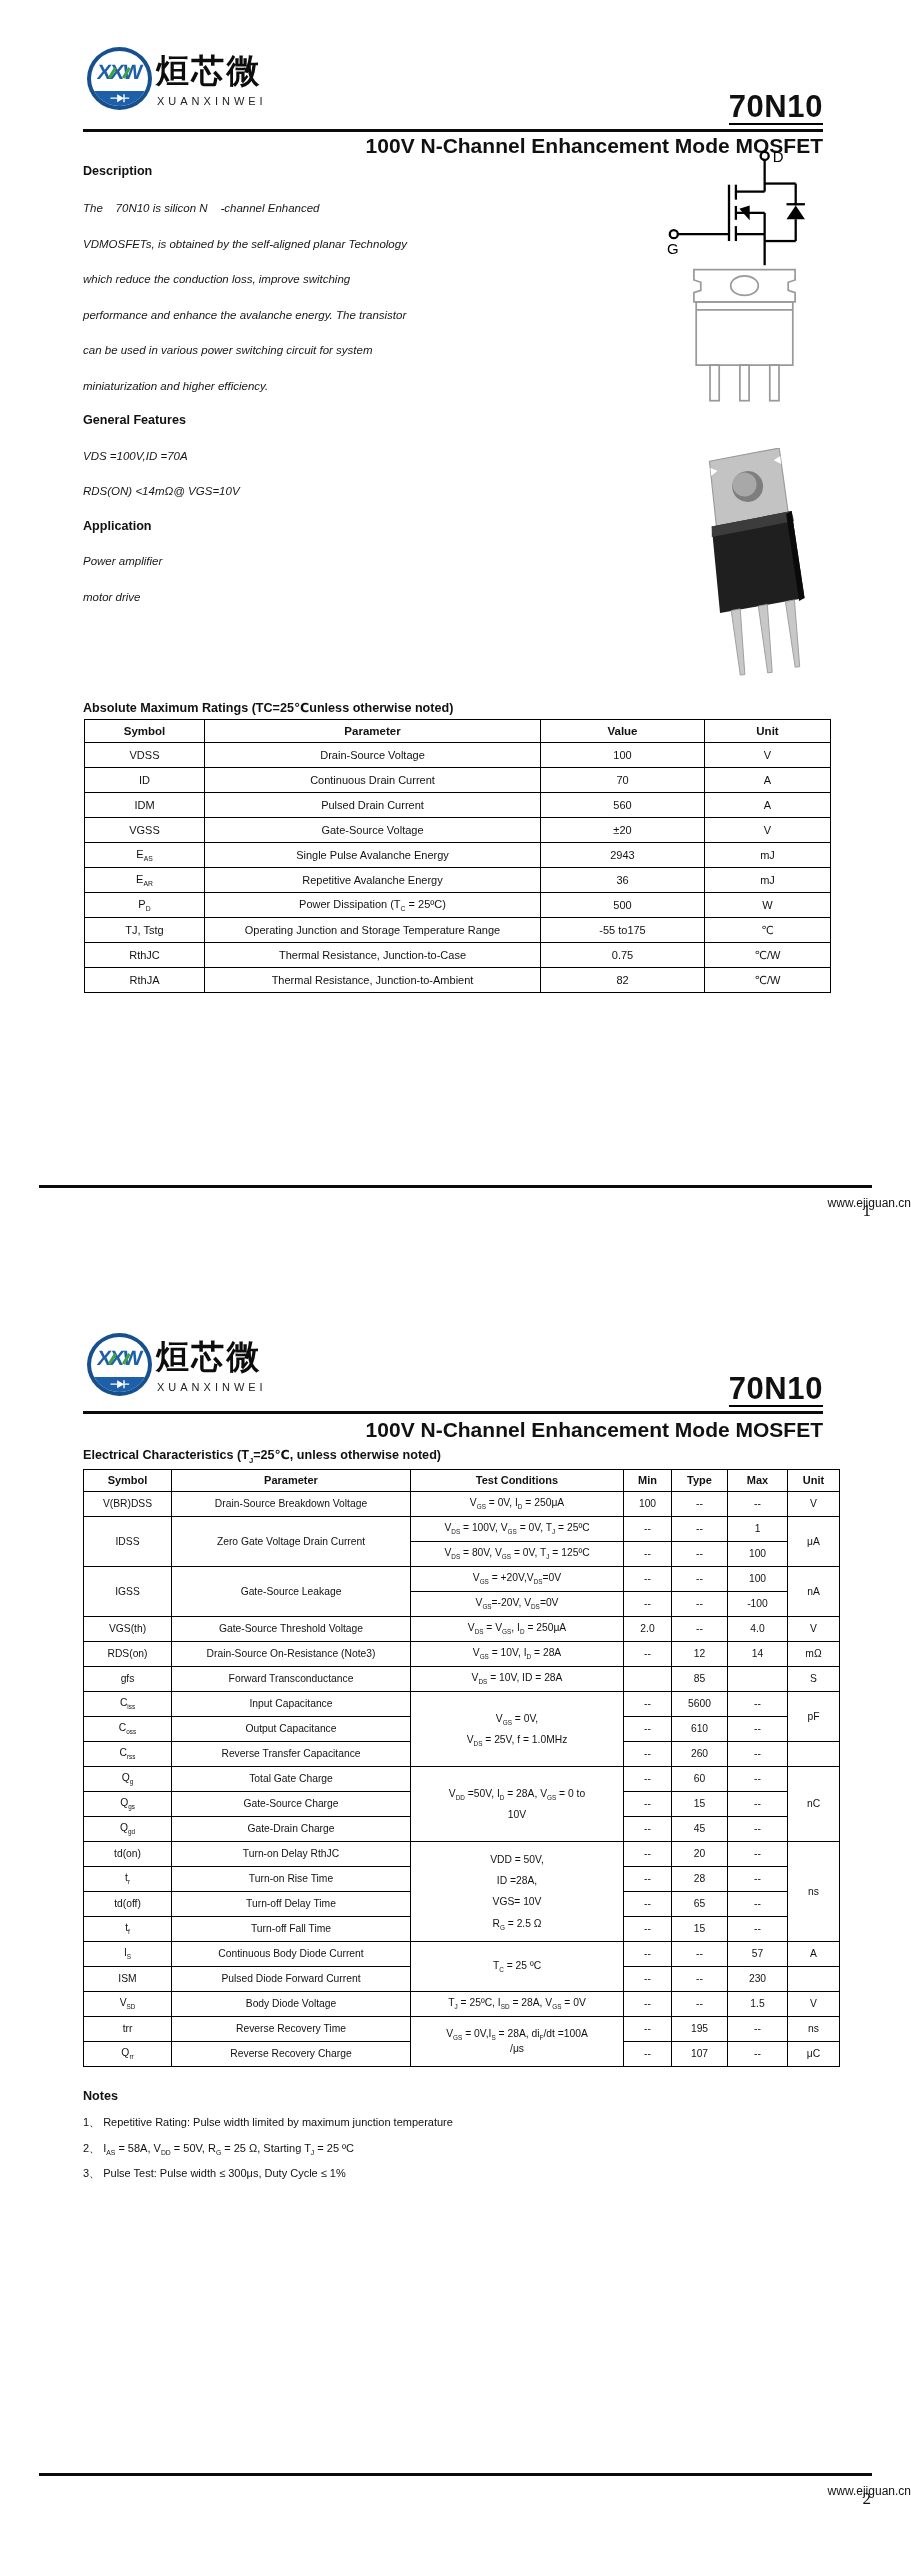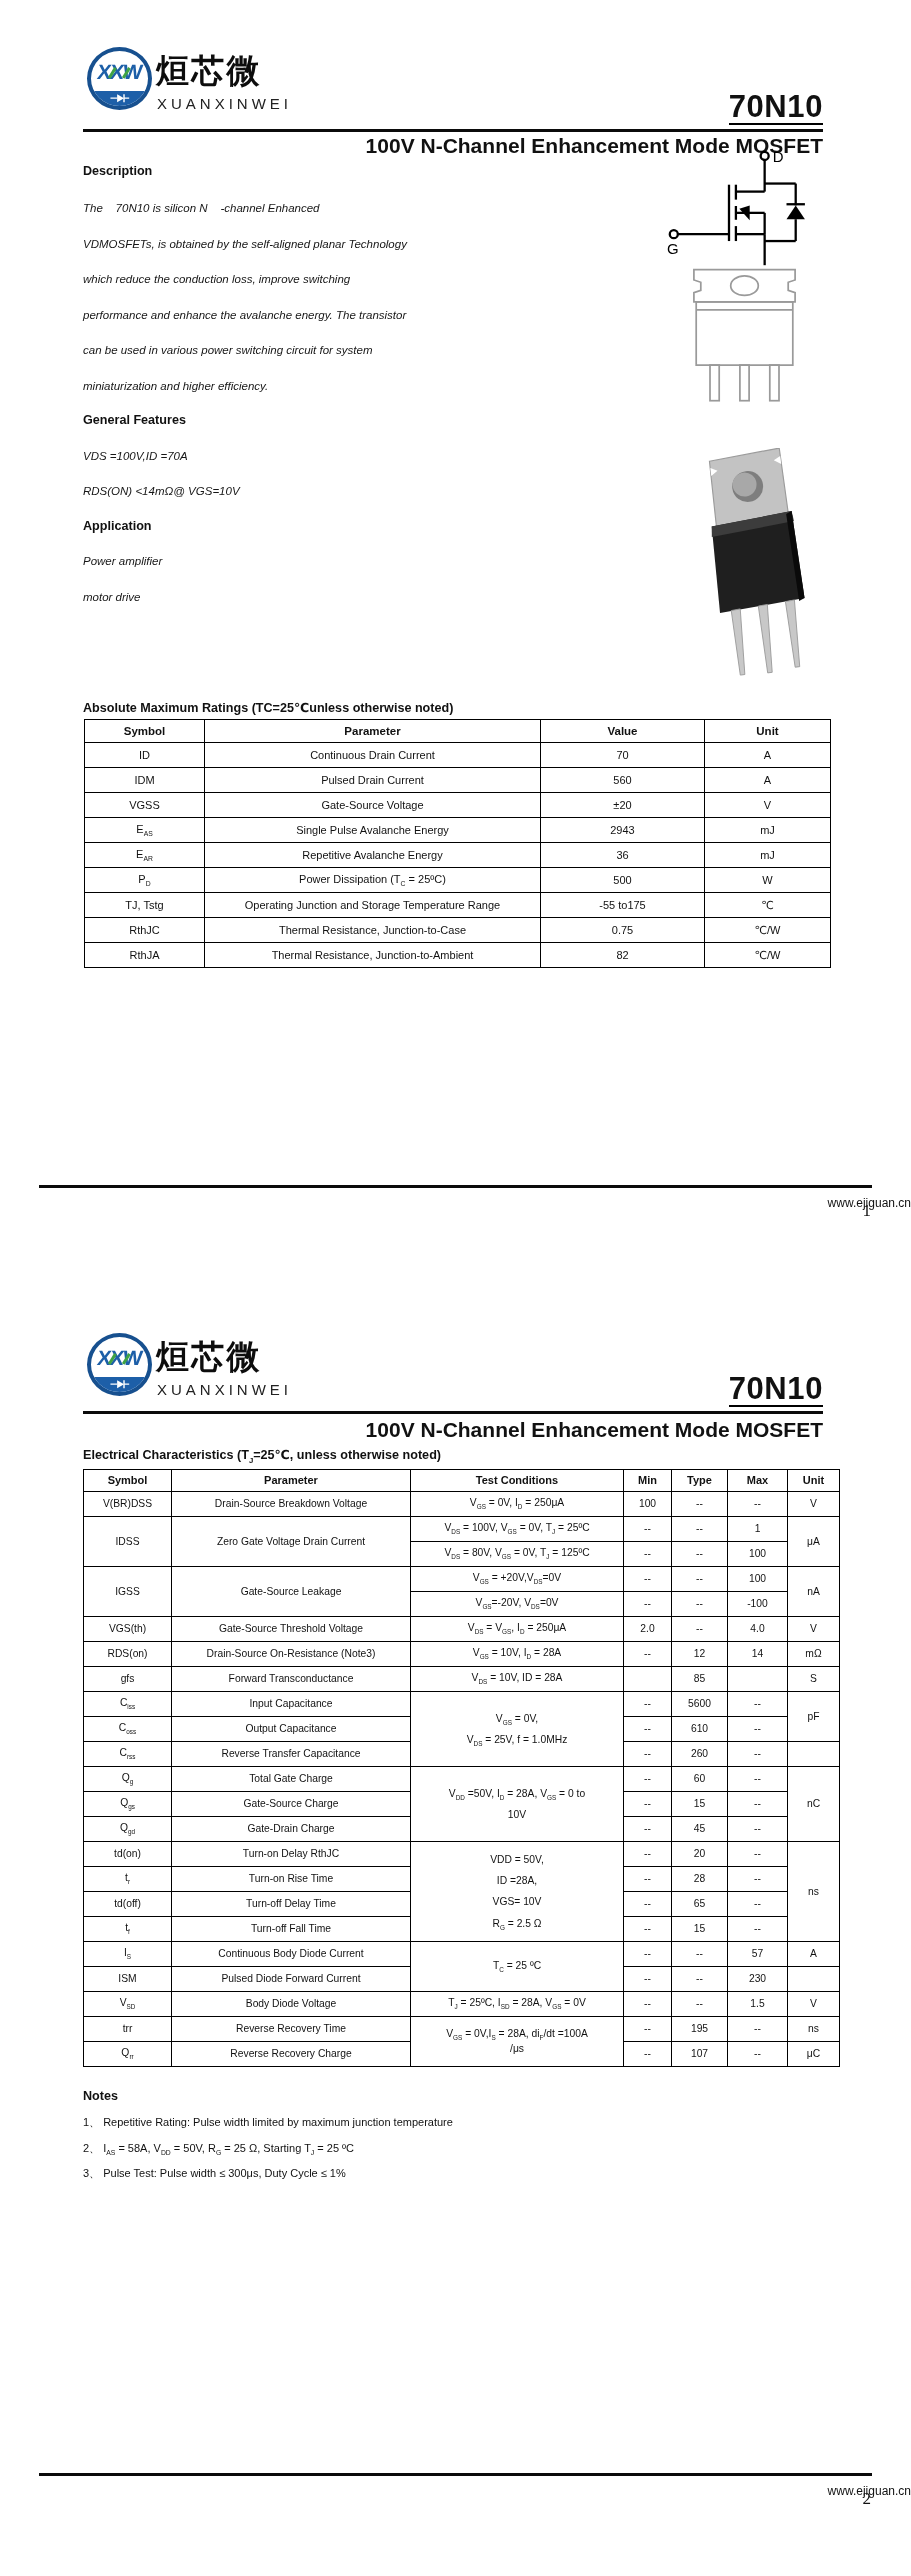--- a/index.html
+++ b/index.html
@@ -14,21 +14,21 @@
                border-radius:50%;overflow:hidden;background:#fff;}
   .logo-xxw{position:absolute;left:0;right:0;top:9.2px;text-align:center;font-weight:800;
             font-size:20.7px;color:#1d5fa8;transform:skewX(-8deg);letter-spacing:-1.1px;}
   .logo-bar{position:absolute;left:-4.6px;right:-4.6px;bottom:0;height:15px;background:#1d5fa8;}
   .logo-diode{position:absolute;left:50%;top:2.3px;transform:translateX(-50%);}
   .gstripe{position:absolute;width:2.9px;height:11.5px;background:#3fa344;transform:rotate(32deg);}
   .g1{left:19.5px;top:16px;}
   .g2{left:34px;top:16px;}
   .logo-cn{position:absolute;left:69px;top:3.4px;font-size:33px;font-weight:700;color:#0d0d0d;
            font-family:"DejaVu Sans","Liberation Sans",sans-serif;letter-spacing:2.3px;white-space:nowrap;}
-  .logo-en{position:absolute;left:70px;top:49px;font-size:15px;color:#222;letter-spacing:4px;white-space:nowrap;}
+  .logo-en{position:absolute;left:70px;top:49px;font-size:11px;color:#222;letter-spacing:4px;white-space:nowrap;}
 
   
   .pn{position:absolute;right:88px;font-size:31px;font-weight:800;letter-spacing:0.6px;
       border-bottom:2.3px solid #000;padding-bottom:0.6px;line-height:1;}
   .rule{position:absolute;left:83px;width:740px;height:3.4px;background:#0b0b0b;}
   .subtitle{position:absolute;right:88px;font-size:21px;font-weight:700;white-space:nowrap;}
 
   
   .h1{position:absolute;left:83px;font-size:12.6px;font-weight:700;}
   .tline{position:absolute;left:83px;font-size:11.5px;color:#161616;white-space:pre-wrap;font-style:italic;}
@@ -173,20 +173,26 @@
           <col style="width:126px">
         </colgroup>
       <tbody>
           <tr class="hd">
         <th>Symbol</th>
         <th>Parameter</th>
         <th>Value</th>
         <th>Unit</th>
       </tr>
       <tr>
+            <td>VDSS</td>
+            <td>Drain-Source Voltage</td>
+            <td>100</td>
+            <td>V</td>
+          </tr>
+      <tr>
             <td>ID</td>
             <td>Continuous Drain Current</td>
             <td>70</td>
             <td>A</td>
           </tr>
       <tr>
             <td>IDM</td>
             <td>Pulsed Drain Current</td>
             <td>560</td>
             <td>A</td>

